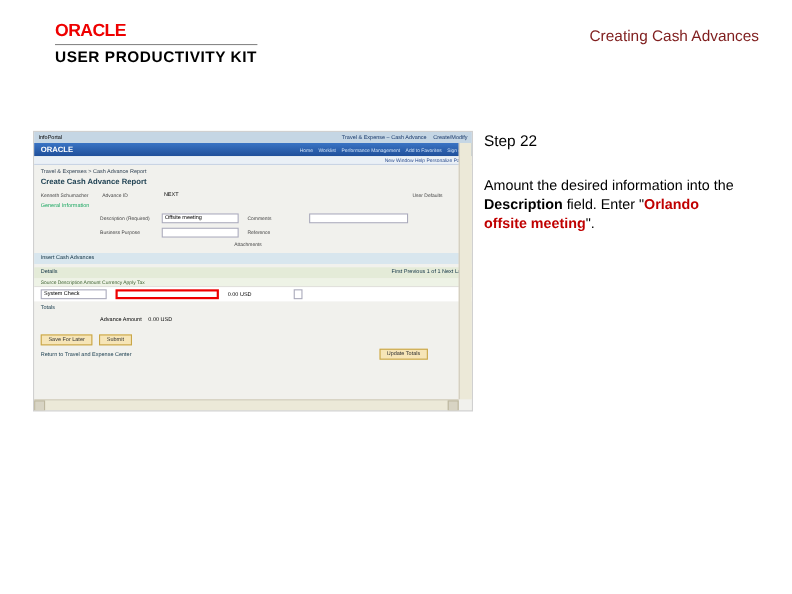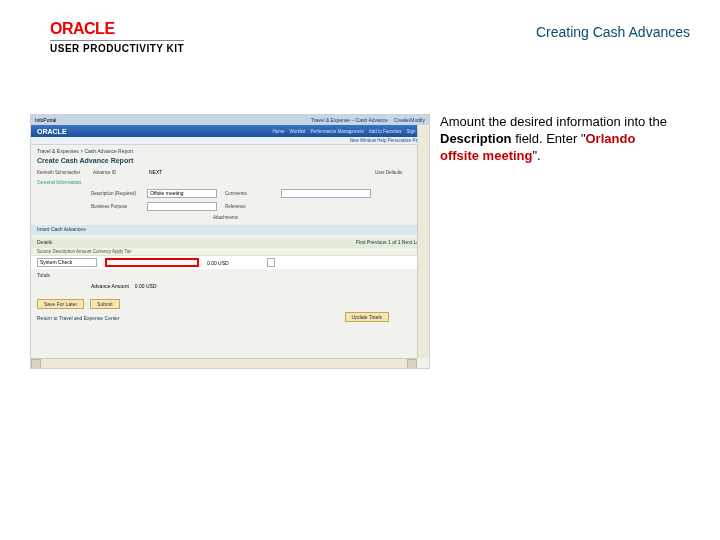--- a/index.html
+++ b/index.html
@@ -20,28 +20,28 @@
   }
   .logo-block { display: flex; flex-direction: column; }
   .oracle-logo {
     font-weight: 900;
     font-size: 16px;
     color: #e00;
     letter-spacing: -0.5px;
     font-family: Arial, sans-serif;
   }
   .oracle-sub {
-    font-size: 10px;
+    font-size: 14px;
     letter-spacing: 0.5px;
     border-top: 1px solid #888;
     padding-top: 2px;
     margin-top: 2px;
     font-weight: bold;
   }
-  .doc-title { font-size: 14px; color: #0c4a6e; padding-top: 4px; }
+  .doc-title { font-size: 14px; color: #7f1d1d; padding-top: 4px; }
   .content-row {
     display: flex;
     padding: 60px 30px 0 30px;
     gap: 10px;
   }
   .screenshot {
     width: 400px;
     height: 255px;
     background: #f1f1ed;
     border: 1px solid #d0d0d0;
@@ -160,17 +160,18 @@
     </div>
     <div class="ss-returnlink">Return to Travel and Expense Center</div>
     <div class="ss-scrollbar-v"></div>
     <div class="ss-scrollbar-h">
       <span class="ss-thb"></span>
       <span class="ss-thb"></span>
     </div>
   </div>
 
   <div class="instructions">
+    <div class="step-label">Step 22</div>
     <p class="instr-para">
       <span>Amount the desired information into the </span><b>Description</b><span> field. Enter "</span><span class="instr-highlight">Orlando offsite meeting</span><span>".</span>
     </p>
   </div>
 </div>
 
 </body></html>

